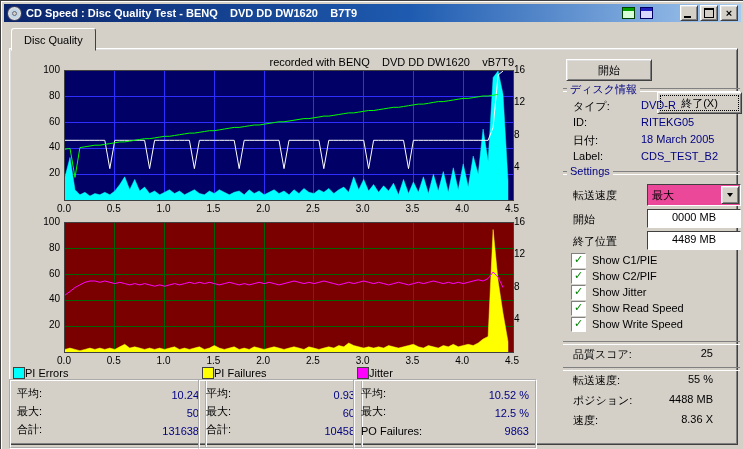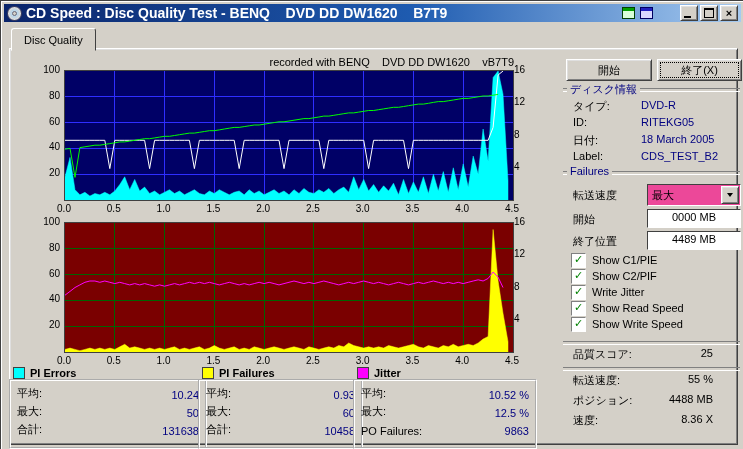--- a/index.html
+++ b/index.html
@@ -1,21 +1,21 @@
 <!DOCTYPE html>
 <html style="--titlebar_left: #0A246A; --titlebar_right: #A6CAF0; --window_face: #D4D0C8; --value_text: #000080; --check_green: #008000;"><head>
 <meta charset="utf-8">
 <style>
   html,body{margin:0;padding:0;}
   body{font-family:"Liberation Sans","DejaVu Sans",sans-serif;font-size:11px;color:#000;background:#808080;}
   .window{position:relative;width:743px;height:449px;background:#D4D0C8;border:1px solid #404040;
           box-shadow:inset 1px 1px 0 #ffffff, inset -1px -1px 0 #808080;overflow:hidden;}
   .titlebar{position:absolute;left:3px;top:3px;right:3px;height:18px;display:flex;align-items:center;padding:0 3px;
             background:linear-gradient(90deg,var(--titlebar_left,#0A246A) 0%,#1E5BB0 55%,var(--titlebar_right,#A6CAF0) 100%);}
-  .title-text{flex:1;color:#fff;font-weight:bold;white-space:pre;margin-left:4px;overflow:hidden;font-size:14px;}
+  .title-text{flex:1;color:#fff;font-weight:bold;white-space:pre;margin-left:4px;overflow:hidden;font-size:11px;}
   .cd-icon{width:13px;height:13px;border-radius:50%;flex:none;position:relative;border:1px solid #404060;
            background:radial-gradient(circle,#ffffff 0%,#b8d4e8 35%,#dcdcdc 65%,#9aa8b8 100%);}
   .cd-icon::after{content:"";position:absolute;left:4px;top:4px;width:3px;height:3px;border-radius:50%;background:#d4d0c8;border:1px solid #667;}
   .tb-icon{width:16px;height:14px;display:flex;align-items:center;justify-content:center;margin-left:2px;flex:none;}
   .mini-icon{width:11px;height:10px;border:1px solid #004000;background:linear-gradient(180deg,#00A000 0 3px,#D8FFD8 3px);}
   .mini-icon.blue{border-color:#000060;background:linear-gradient(180deg,#2020C0 0 3px,#D8D8FF 3px);}
   .tb-spacer{width:24px;flex:none;}
   .tb-btn{width:16px;height:14px;margin-left:2px;background:#D4D0C8;border:1px solid;border-color:#fff #404040 #404040 #fff;
           box-shadow:inset 1px 1px 0 #dfdfdf,inset -1px -1px 0 #808080;display:flex;align-items:center;justify-content:center;flex:none;position:relative;}
   .glyph-min{position:absolute;left:3px;bottom:2px;width:7px;height:2px;background:#000;}
@@ -26,28 +26,28 @@
   .page{position:absolute;left:8px;top:47px;width:727px;height:395px;background:#D4D0C8;border:1px solid;
         border-color:#fff #404040 #404040 #fff;box-shadow:inset 1px 1px 0 #dfdfdf,inset -1px -1px 0 #808080;}
   .chart-header{position:absolute;left:63px;top:55px;width:450px;text-align:right;white-space:pre;z-index:2;}
   .chart-block{position:absolute;z-index:2;}
   .plot{position:absolute;inset:0;border:1px solid #404040;background:#000;}
   .plot svg{display:block;}
   .axis-left{position:absolute;right:100%;top:0;height:100%;width:32px;margin-right:4px;}
   .axis-right{position:absolute;left:100%;top:0;height:100%;width:24px;}
   .axis-x{position:absolute;top:100%;left:0;width:100%;height:11px;margin-top:2px;}
   .tick{position:absolute;font-size:10px;line-height:11px;color:#000;white-space:nowrap;}
-  .legend{position:absolute;display:flex;align-items:center;gap:5px;z-index:2;font-weight:bold;}
+  .legend{position:absolute;display:flex;align-items:center;z-index:2;}
   .swatch{width:10px;height:10px;border:1px solid #404040;display:inline-block;}
   .statbox{position:absolute;height:62px;border:2px groove #ffffff;padding:2px 6px;z-index:2;overflow:hidden;}
   .statrow{display:flex;justify-content:space-between;height:18px;align-items:flex-end;}
   .statval{color:var(--value_text,#000080);}
   .btn{position:absolute;background:#D4D0C8;border:1px solid;border-color:#fff #404040 #404040 #fff;
        box-shadow:inset 1px 1px 0 #dfdfdf,inset -1px -1px 0 #808080;display:flex;align-items:center;justify-content:center;z-index:2;cursor:default;}
-  .btn.default-focus{outline:1px dotted #000;outline-offset:-4px;}
+  .btn.default-focus{outline:1px dotted #000;outline-offset:-4px;margin-top:33px;}
   .section-caption{position:absolute;color:var(--value_text,#000080);background:#D4D0C8;z-index:3;padding:0 3px;}
   .section-line{position:absolute;height:2px;border-top:1px solid #808080;border-bottom:1px solid #fff;z-index:2;}
   .info-label{position:absolute;color:#000;z-index:2;white-space:nowrap;}
   .info-value{position:absolute;color:var(--value_text,#000080);z-index:2;white-space:nowrap;}
   .kv-value{position:absolute;color:#000;width:80px;text-align:right;z-index:2;white-space:nowrap;}
   .field{position:absolute;background:#fff;border:1px solid;border-color:#404040 #fff #fff #404040;height:17px;
          text-align:center;line-height:15px;z-index:2;}
   .combo{position:absolute;background:#ec4899;border:1px solid;border-color:#404040 #fff #fff #404040;height:20px;
          display:flex;align-items:center;z-index:2;}
   .combo-text{flex:1;padding-left:4px;}
@@ -250,21 +250,21 @@
   <div class="section-line" style="left:562px;top:87px;width:177px"></div>
   <span class="info-label" style="left:572px;top:98px">タイプ:</span>
   <span class="info-value" style="left:640px;top:98px">DVD-R</span>
   <span class="info-label" style="left:572px;top:115px">ID:</span>
   <span class="info-value" style="left:640px;top:115px">RITEKG05</span>
   <span class="info-label" style="left:572px;top:132px">日付:</span>
   <span class="info-value" style="left:640px;top:132px">18 March 2005</span>
   <span class="info-label" style="left:572px;top:149px">Label:</span>
   <span class="info-value" style="left:640px;top:149px">CDS_TEST_B2</span>
 
-  <span class="section-caption" style="left:566px;top:164px">Failures</span>
+  <span class="section-caption" style="left:566px;top:164px">Settings</span>
   <div class="section-line" style="left:562px;top:170px;width:177px"></div>
 
   <span class="info-label" style="left:572px;top:187px">転送速度</span>
   <div class="combo" style="left:646px;top:183px;width:92px">
     <span class="combo-text">最大</span>
     <span class="combo-btn">
         <span class="combo-arrow"></span>
       </span>
   </div>
 
@@ -283,21 +283,21 @@
   <div class="check-row" style="left:570px;top:268px">
     <span class="checkbox">
         <span class="checkmark">✓</span>
       </span>
     <span>Show C2/PIF</span>
   </div>
   <div class="check-row" style="left:570px;top:284px">
     <span class="checkbox">
         <span class="checkmark">✓</span>
       </span>
-    <span>Write Jitter</span>
+    <span>Show Jitter</span>
   </div>
   <div class="check-row" style="left:570px;top:300px">
     <span class="checkbox">
         <span class="checkmark">✓</span>
       </span>
     <span>Show Read Speed</span>
   </div>
   <div class="check-row" style="left:570px;top:316px">
     <span class="checkbox">
         <span class="checkmark">✓</span>

